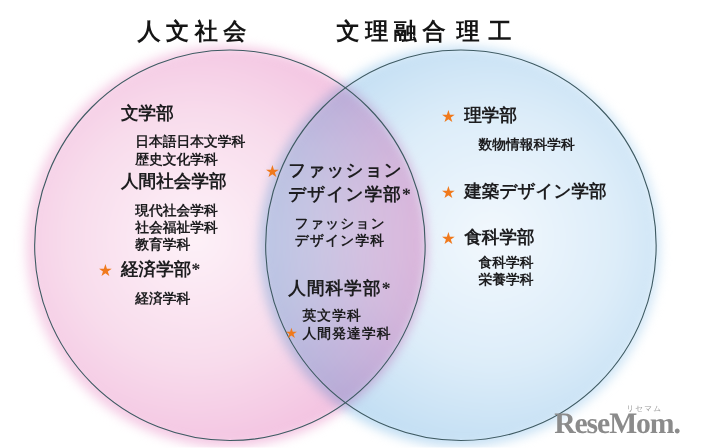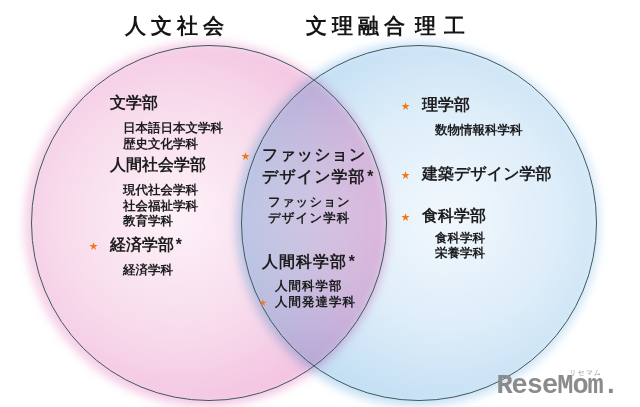--- a/index.html
+++ b/index.html
@@ -1,18 +1,18 @@
 <!DOCTYPE html>
 <html><head>
 <meta charset="utf-8">
 <style>
   html,body{margin:0;padding:0;background:#fff;}
   .stage{
     position:relative;width:625px;height:407px;overflow:hidden;background:#fff;
-    font-family:Liberation Mono, monospace;color:#1d1d1f;
+    font-family:Liberation Serif, serif;color:#1d1d1f;
   }
   
   .blob{position:absolute;width:364px;height:364px;border-radius:50%;
         filter:blur(5px);mix-blend-mode:multiply;}
   .blob.pink{left:24px;top:42px;
     background:radial-gradient(circle at 42% 48%,
       #fdf1f8 0%, #f8dcec 40%, #f3c3e1 70%, #eeaad5 90%, rgba(238,170,213,0) 99%);}
   .blob.blue{left:236px;top:42px;
     background:radial-gradient(circle at 58% 48%,
       #f2f8fd 0%, #ddedf9 40%, #c2def3 70%, #abd2ee 90%, rgba(171,210,238,0) 99%);}
@@ -98,21 +98,21 @@
 デザイン学部*</span></div>
       <div class="depts">
         <div class="dept"><span class="dstar"></span><span>ファッション
 デザイン学科</span></div>
       </div>
     </div>
 
     <div class="fac-block">
       <div class="fac-name"><span class="star"></span><span>人間科学部*</span></div>
       <div class="depts" style="margin-top:5px;padding-left:13px;">
-        <div class="dept"><span class="dstar"></span><span>人間科学部</span></div>
+        <div class="dept"><span class="dstar"></span><span>英文学科</span></div>
         <div class="dept"><span class="dstar">★</span><span>人間発達学科</span></div>
       </div>
     </div>
   </div>
 
   <div class="col" style="left:422px;top:97px;">
 
     <div class="fac-block" style="margin-bottom:26px;">
       <div class="fac-name"><span class="star">★</span><span>理学部</span></div>
       <div class="depts">

